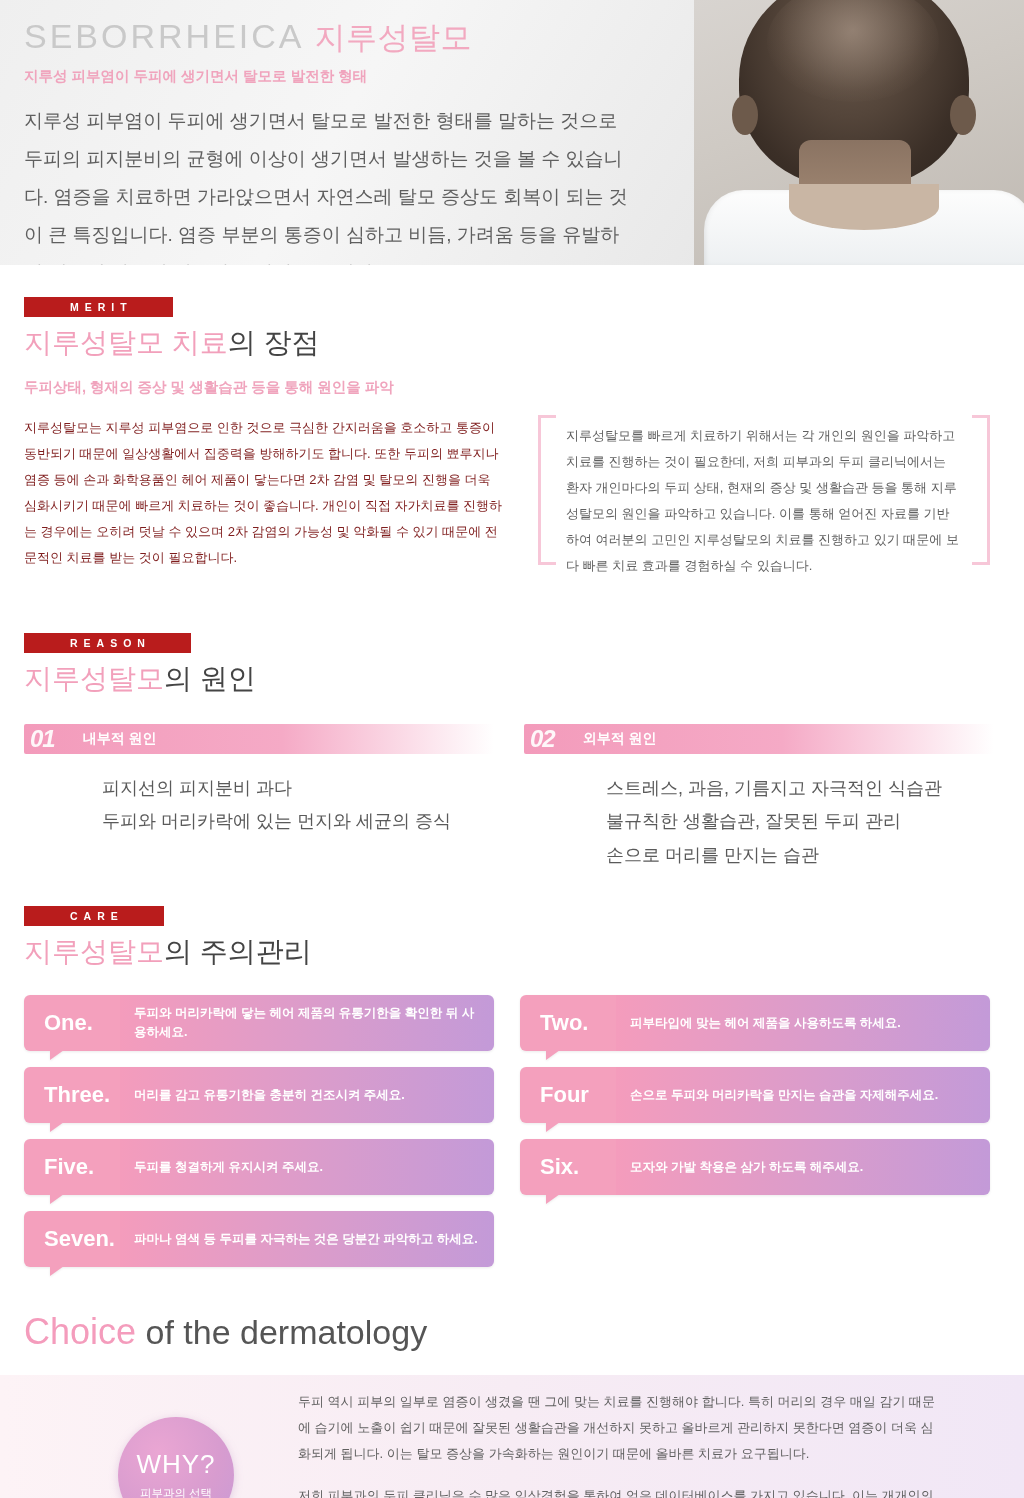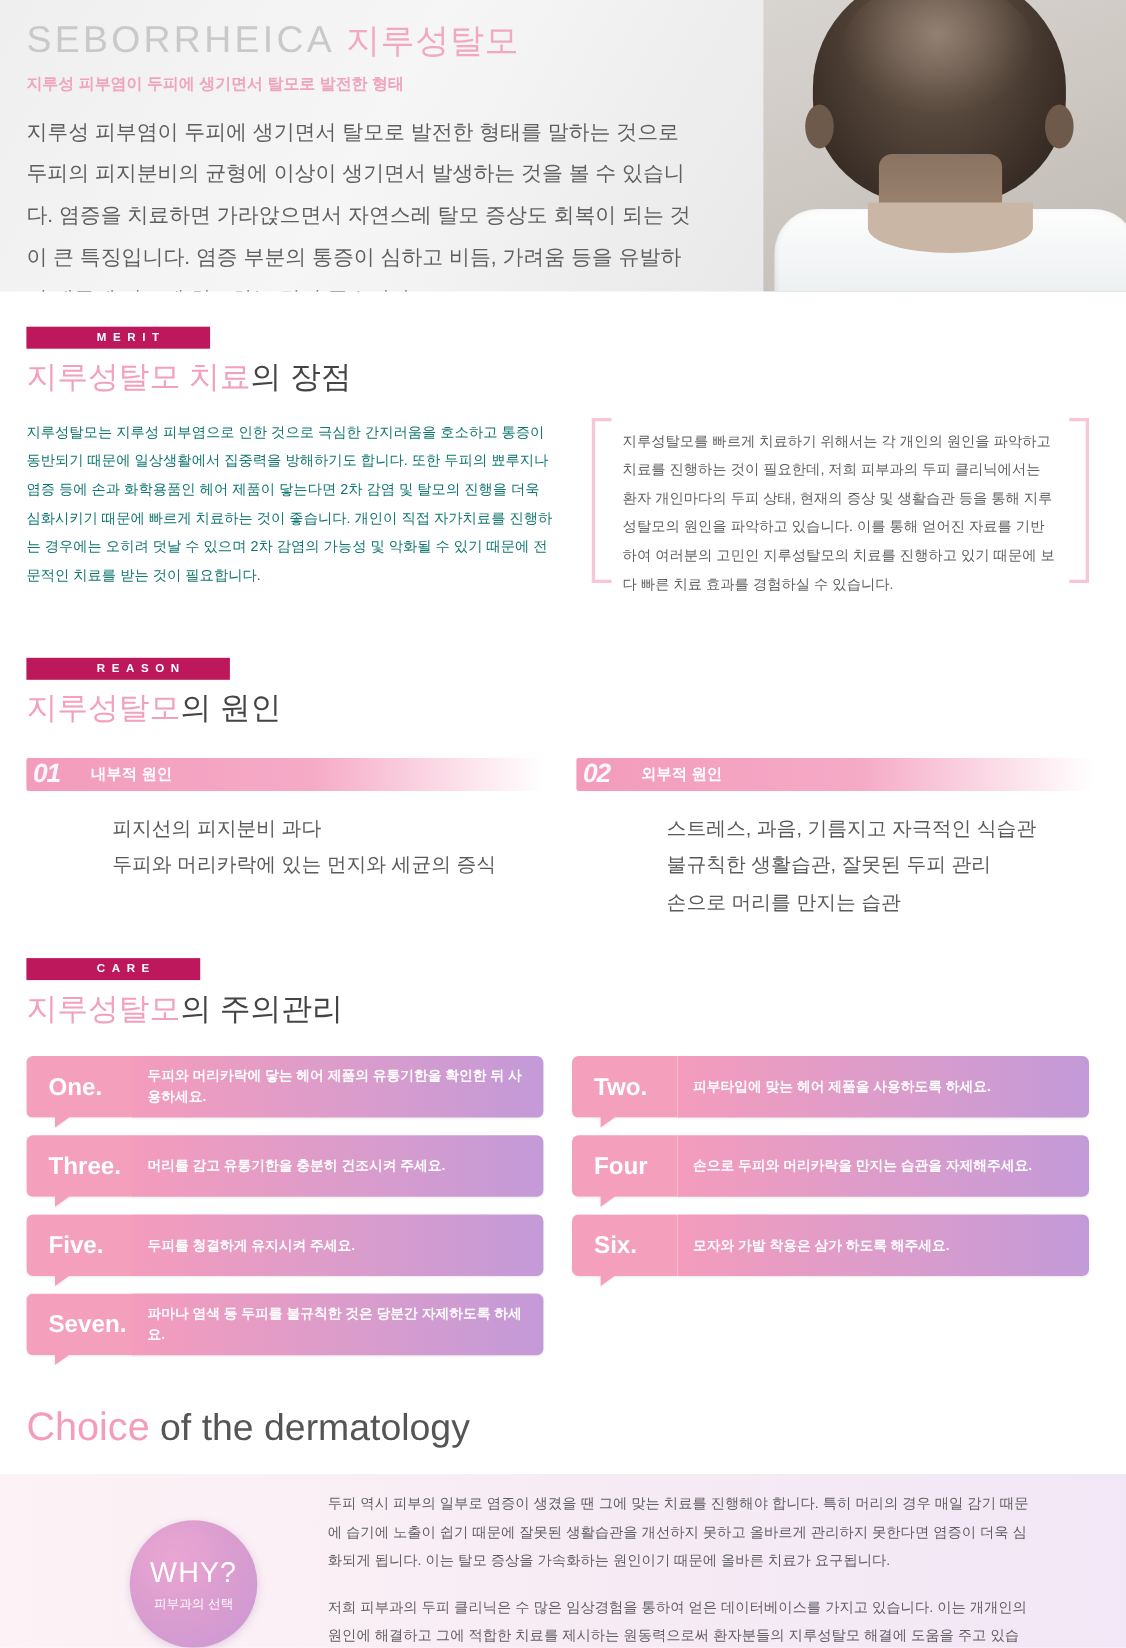--- a/index.html
+++ b/index.html
@@ -57,32 +57,32 @@
   .hero-inner { position:absolute; left:24px; top:18px; width:640px; }
   .hero-title { font-size:34px; letter-spacing:.5px; line-height:1.1; }
   .hero-title .en { color:#c9c9c9; font-weight:300; letter-spacing:3px; }
   .hero-title .ko { color:#f2a9c0; font-weight:500; margin-left:10px; font-size:31px;}
   .hero-sub { margin-top:12px; font-size:14.5px; color:#f0a4bd; font-weight:bold; }
   .hero-body { margin-top:16px; font-size:19px; line-height:2.0; color:#5f5f5f; width:608px; }
 
   
   .section { position:relative; padding:0 24px; }
   .eyebrow {
-    display:inline-block; background:#be185d; color:#fff;
-    font-size:10.5px; letter-spacing:6px; padding:4px 40px 4px 64px;
+    display:inline-block; background:#b91c1c; color:#fff;
+    font-size:10.5px; letter-spacing:6px; padding:4px 40px 4px 46px;
     font-weight:bold;
   }
   .sec-title { font-size:28px; color:#444; margin:7px 0 0; font-weight:500; }
   .sec-title .hl { color:#f2a0bb; }
   .sec-lead { font-size:14.5px; color:#f0a4bd; font-weight:bold; margin:16px 0 0; }
 
   
   .merit { margin-top:32px; }
   .merit-cols { display:flex; margin-top:18px; gap:34px; }
-  .merit-left { width:480px; font-size:13px; line-height:2.0; color:#0f766e; }
+  .merit-left { width:480px; font-size:13px; line-height:2.0; color:#7f1d1d; }
   .merit-right {
     position:relative; width:452px; padding:8px 28px;
     font-size:13px; line-height:2.0; color:#5f5f5f;
   }
   .brk { position:absolute; top:0; width:18px; height:150px; border:3px solid #f7c7d8; }
   .brk.l { left:0; border-right:none; }
   .brk.r { right:0; border-left:none; }
 
   
   .reason { margin-top:46px; }
@@ -171,20 +171,21 @@
     <div class="hero-sub">지루성 피부염이 두피에 생기면서 탈모로 발전한 형태</div>
     <div class="hero-body">지루성 피부염이 두피에 생기면서 탈모로 발전한 형태를 말하는 것으로 두피의 피지분비의 균형에 이상이 생기면서 발생하는 것을 볼 수 있습니다. 염증을 치료하면 가라앉으면서 자연스레 탈모 증상도 회복이 되는 것이 큰 특징입니다. 염증 부분의 통증이 심하고 비듬, 가려움 등을 유발하기 때문에 빠르게 치료하는 것이 좋습니다.</div>
   </div>
 </div>
 
 <div class="section merit">
   <div class="eyebrow">MERIT</div>
   <h2 class="sec-title">
     <span class="hl">지루성탈모 치료</span><span>의 장점</span>
   </h2>
+  <div class="sec-lead">두피상태, 형재의 증상 및 생활습관 등을 통해 원인을 파악</div>
   <div class="merit-cols">
     <div class="merit-left">지루성탈모는 지루성 피부염으로 인한 것으로 극심한 간지러움을 호소하고 통증이 동반되기 때문에 일상생활에서 집중력을 방해하기도 합니다. 또한 두피의 뾰루지나 염증 등에 손과 화학용품인 헤어 제품이 닿는다면 2차 감염 및 탈모의 진행을 더욱 심화시키기 때문에 빠르게 치료하는 것이 좋습니다. 개인이 직접 자가치료를 진행하는 경우에는 오히려 덧날 수 있으며 2차 감염의 가능성 및 악화될 수 있기 때문에 전문적인 치료를 받는 것이 필요합니다.</div>
     <div class="merit-right">
       <span class="brk l"></span>
       <span class="brk r"></span>
       <span>지루성탈모를 빠르게 치료하기 위해서는 각 개인의 원인을 파악하고 치료를 진행하는 것이 필요한데, 저희 피부과의 두피 클리닉에서는 환자 개인마다의 두피 상태, 현재의 증상 및 생활습관 등을 통해 지루성탈모의 원인을 파악하고 있습니다. 이를 통해 얻어진 자료를 기반하여 여러분의 고민인 지루성탈모의 치료를 진행하고 있기 때문에 보다 빠른 치료 효과를 경험하실 수 있습니다.</span>
     </div>
   </div>
 </div>
 
@@ -239,21 +240,21 @@
     <div class="care-item">
       <div class="care-num">Five.</div>
       <div class="care-body">두피를 청결하게 유지시켜 주세요.</div>
     </div>
     <div class="care-item">
       <div class="care-num">Six.</div>
       <div class="care-body">모자와 가발 착용은 삼가 하도록 해주세요.</div>
     </div>
     <div class="care-item">
       <div class="care-num">Seven.</div>
-      <div class="care-body">파마나 염색 등 두피를 불규칙한 것은 당분간 자제하도록 하세요.</div>
+      <div class="care-body">파마나 염색 등 두피를 자극하는 것은 당분간 파악하고 하세요.</div>
     </div>
   </div>
 </div>
 
 <div class="choice">
   <div class="choice-title">
     <span class="hl">Choice</span>
     <span>of the dermatology</span>
   </div>
 </div>

